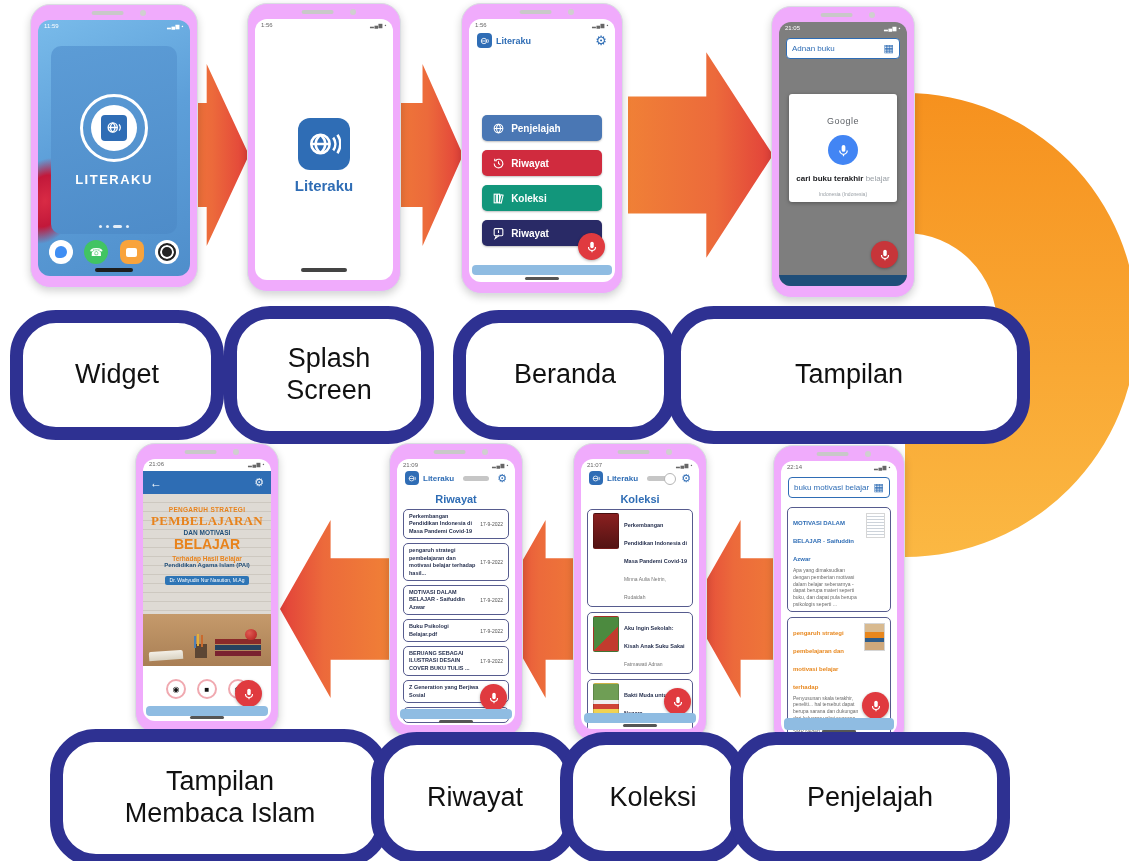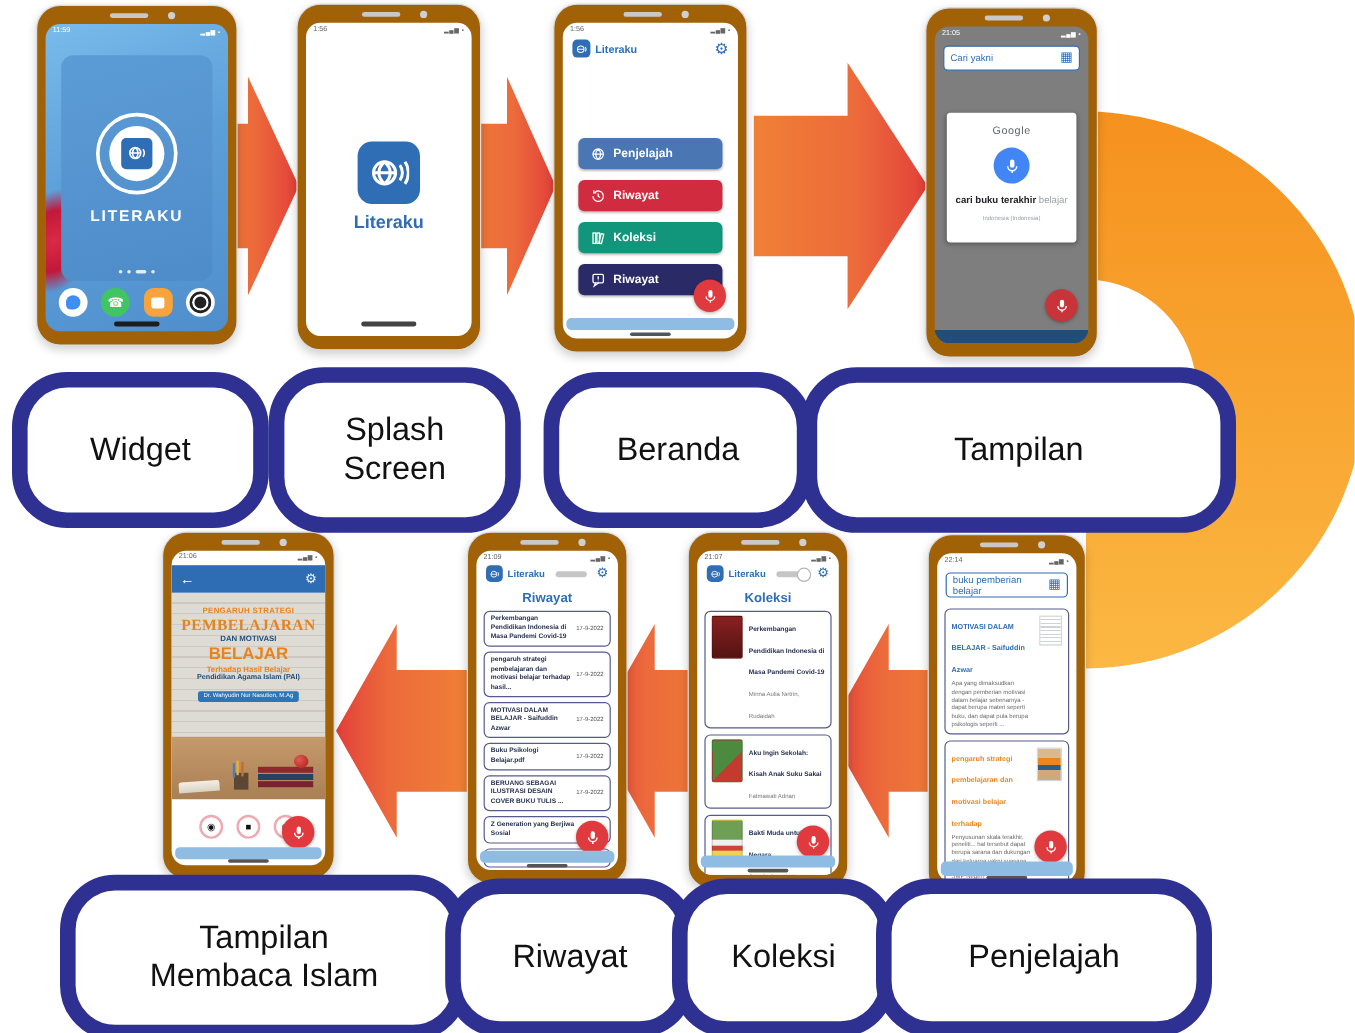--- a/index.html
+++ b/index.html
@@ -10,21 +10,21 @@
   .curve{position:absolute;left:868px;top:88px;width:261px;height:478px;z-index:0;}
   .arrow{position:absolute;z-index:1;}
 
   
   .pill{position:absolute;z-index:3;background:#fff;border:13px solid #2E3192;border-radius:46px;
         display:flex;align-items:center;justify-content:center;color:#111;}
   .pill-text{text-align:center;font-size:27px;line-height:1.18;}
   .pill-text .line{display:block;}
 
   
-  .phone{position:absolute;z-index:2;background:#a16207;border:1px solid #d9dde2;border-radius:20px;
+  .phone{position:absolute;z-index:2;background:#f0abfc;border:1px solid #d9dde2;border-radius:20px;
          box-shadow:0 3px 8px rgba(0,0,0,.18);}
   .speaker{position:absolute;top:6px;left:50%;transform:translateX(-70%);width:32px;height:4px;
            border-radius:2px;background:#c8c8c8;}
   .camdot{position:absolute;top:5px;left:calc(50% + 26px);width:6px;height:6px;border-radius:50%;background:#cfcfcf;}
   .screen{position:absolute;left:7px;right:7px;top:15px;bottom:11px;border-radius:12px;overflow:hidden;background:#fff;}
   .statusbar{position:absolute;top:3px;left:6px;right:6px;display:flex;justify-content:space-between;
              font-size:6px;color:#666;}
   .statusbar .sicons{font-size:5px;letter-spacing:.5px;}
   .statusbar.white{color:#fff;}
   .homebar{position:absolute;left:50%;transform:translateX(-50%);background:#555;border-radius:2px;}
@@ -83,21 +83,21 @@
   .menu-label{font-weight:bold;font-size:10px;}
 
   
   .voice-bg{background:#7e7e7e;}
   .search-box{position:absolute;top:16px;left:7px;right:7px;height:21px;background:#fff;border:1.5px solid #2F6DB5;
               border-radius:4px;display:flex;align-items:center;padding:0 5px;box-sizing:border-box;}
   .search-text{flex:1;color:#2F6DB5;font-size:8px;}
   .kbd-icon{color:#2F6DB5;font-size:11px;line-height:1;}
   .gcard{position:absolute;left:10px;right:10px;top:72px;height:108px;background:#fff;border-radius:3px;
          box-shadow:0 1px 4px rgba(0,0,0,.35);display:flex;flex-direction:column;align-items:center;}
-  .gword{margin-top:10px;font-size:9px;color:#5f6368;letter-spacing:.5px;}
+  .gword{margin-top:22px;font-size:9px;color:#5f6368;letter-spacing:.5px;}
   .gmic{margin-top:9px;width:30px;height:30px;border-radius:50%;background:#4285F4;display:flex;align-items:center;justify-content:center;color:#fff;}
   .gmic svg{width:15px;height:15px;}
   .gtrans{margin-top:9px;font-size:8px;color:#202124;font-weight:bold;}
   .gtrans .hint{color:#9aa0a6;font-weight:normal;}
   .glang{margin-top:8px;font-size:5px;color:#9aa0a6;}
   .navybar{position:absolute;left:0;right:0;bottom:0;height:11px;background:#1F4E79;}
 
   
   .list{position:absolute;top:56px;left:6px;right:6px;display:flex;flex-direction:column;gap:4px;}
   .card{background:#fff;border:1px solid #565B8E;border-radius:5px;padding:3px 5px;box-sizing:border-box;}
@@ -345,21 +345,21 @@
 
   <div class="phone" style="left:771px;top:6px;width:142px;height:290px">
     <div class="speaker"></div>
     <div class="camdot"></div>
     <div class="screen voice-bg">
       <div class="statusbar white">
         <span>21:05</span>
         <span class="sicons">▂▄▆ ▪</span>
       </div>
       <div class="search-box">
-        <span class="search-text">Cari yakni</span>
+        <span class="search-text">Adnan buku</span>
         <span class="kbd-icon">▦</span>
       </div>
       <div class="gcard">
         <span class="gword">Google</span>
         <div class="gmic">
           <svg viewBox="0 0 24 24">
               <rect x="9" y="3" width="6" height="11" rx="3" fill="currentColor"></rect>
               <path d="M6 12a6 6 0 0 0 12 0" fill="none" stroke="currentColor" stroke-width="2"></path>
               <path d="M12 18v3" stroke="currentColor" stroke-width="2"></path>
             </svg>
@@ -549,21 +549,21 @@
 
   <div class="phone" style="left:773px;top:445px;width:130px;height:300px">
     <div class="speaker"></div>
     <div class="camdot"></div>
     <div class="screen">
       <div class="statusbar">
         <span>22:14</span>
         <span class="sicons">▂▄▆ ▪</span>
       </div>
       <div class="search-box">
-        <span class="search-text">buku pemberian belajar</span>
+        <span class="search-text">buku motivasi belajar</span>
         <span class="kbd-icon">▦</span>
       </div>
       <div class="results">
         <div class="card result">
           <div class="has-thumb">
             <span class="r-title tone-blue">MOTIVASI DALAM BELAJAR - Saifuddin Azwar</span>
             <div class="r-snip">Apa yang dimaksudkan dengan pemberian motivasi dalam belajar sebenarnya - dapat berupa materi seperti buku, dan dapat pula berupa psikologis seperti ...</div>
           </div>
           <span class="r-thumb-doc"></span>
         </div>

